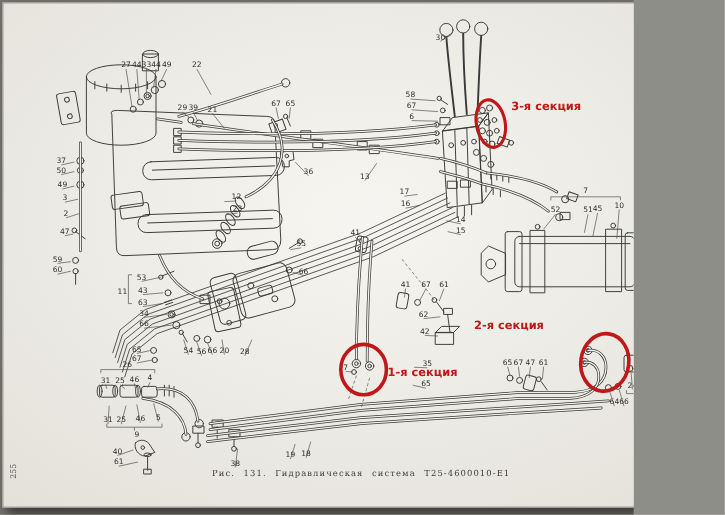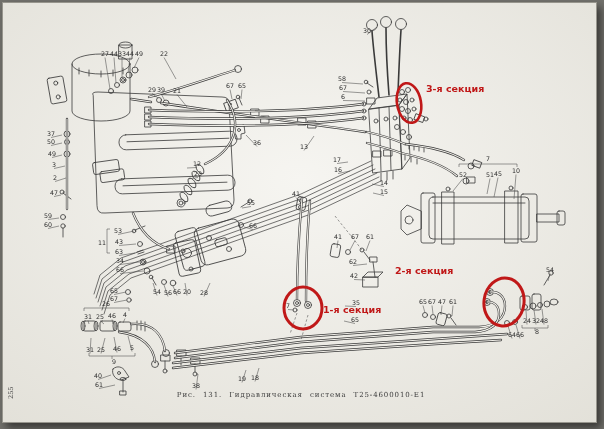--- a/index.html
+++ b/index.html
@@ -1,17 +1,17 @@
 <!DOCTYPE html>
 <html><head>
 <meta charset="utf-8">
 <style>
   html,body{margin:0;padding:0}
   body{background:#8e8e88;font-family:"DejaVu Sans",sans-serif}
-  .stage{position:relative;width:604px;height:429px;background:#72716c;overflow:hidden}
+  .stage{position:relative;width:528px;height:429px;background:#72716c;overflow:hidden}
   .page{position:absolute;left:2px;top:2px;width:593px;height:419px;background:#f1f0eb;
         border:1px solid #97958d;box-shadow:4px 5px 8px rgba(0,0,0,.5)}
   svg{position:absolute;left:0;top:0;width:100%;height:100%}
   .ln{stroke:#3a3a3a;fill:none;stroke-width:.8;stroke-linecap:round;stroke-linejoin:round}
   .thin{stroke-width:.7}
   .to{stroke:#3a3a3a;stroke-width:2.3;fill:none;stroke-linecap:round}
   .ti{stroke:#f1efe9;stroke-width:1.1;fill:none;stroke-linecap:round}
   .bk{fill:none;stroke:#4a4a4a;stroke-width:.55}
   .dash{stroke:#4a4a4a;stroke-width:.55;fill:none;stroke-dasharray:2.5,2}
   #callout-leaders line{stroke:#4a4a4a;stroke-width:.55}

